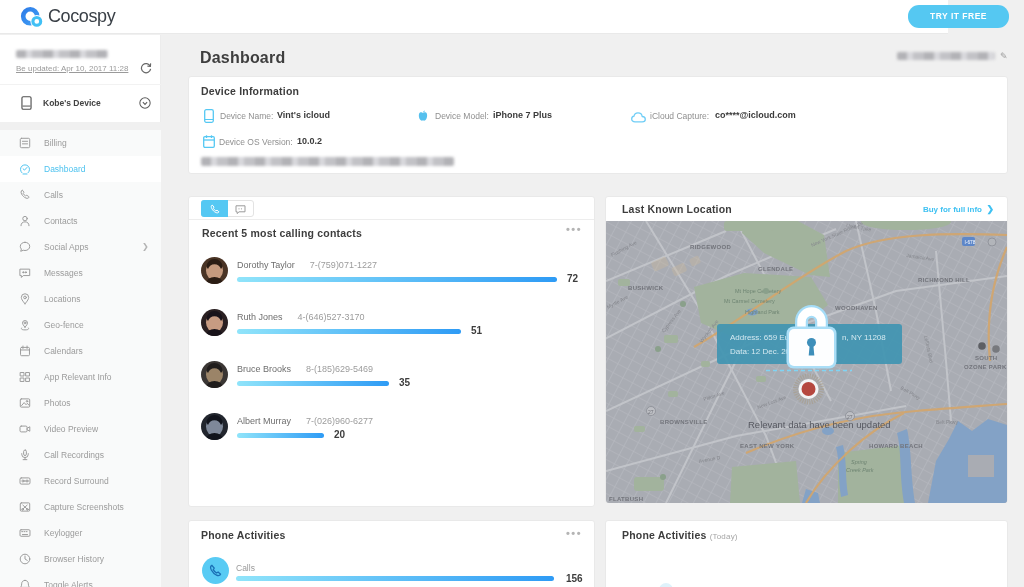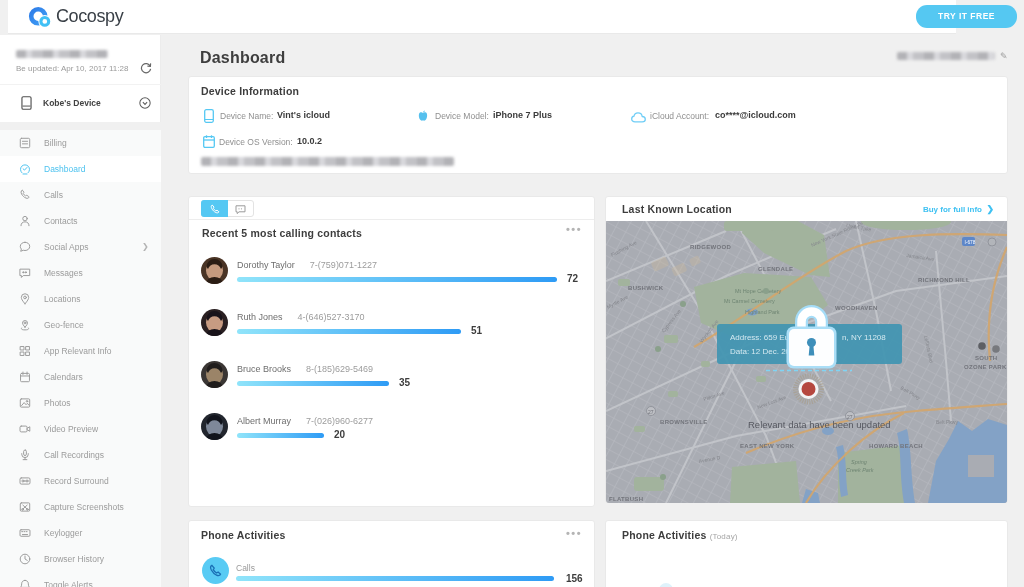--- a/index.html
+++ b/index.html
@@ -1,25 +1,25 @@
 <!DOCTYPE html>
 <html><head><meta charset="utf-8">
 <style>
 *{margin:0;padding:0;box-sizing:border-box;}
 html,body{width:1024px;height:587px;overflow:hidden;}
 body{font-family:"Liberation Sans",sans-serif;background:#f0f0f0;position:relative;}
 .abs{position:absolute;}
-#hdr{position:absolute;left:0;top:0;width:948px;height:34px;background:#fff;border-bottom:1px solid #e9e9e9;margin-left:8px;}
+#hdr{position:absolute;left:0;top:0;width:948px;height:34px;background:#fff;border-bottom:1px solid #e9e9e9;}
 #logo{position:absolute;left:20px;top:5px;}
 #logotxt{position:absolute;left:48px;top:6px;font-size:18px;color:#3a4047;letter-spacing:-0.4px;}
 #trybtn{position:absolute;left:908px;top:5px;width:101px;height:23px;background:#55c8f2;border-radius:11px;color:#fff;font-size:8.5px;font-weight:bold;text-align:center;line-height:23px;letter-spacing:.5px;}
 #side{position:absolute;left:0;top:35px;width:161px;height:552px;background:#fff;border-right:1px solid #ececec;}
 .blur{background:repeating-linear-gradient(90deg,#b2b2b6 0 10px,#d8d8dc 10px 16px,#c2c2c6 16px 27px);border-radius:2px;filter:blur(1.8px);}
 #sblur{position:absolute;left:16px;top:15px;width:92px;height:8px;}
-#supd{position:absolute;left:16px;top:29px;font-size:8px;color:#9a9a9a;}
+#supd{position:absolute;left:16px;top:29px;font-size:8px;color:#9a9a9a;text-decoration:underline;}
 #srefresh{position:absolute;left:140px;top:27px;}
 #devrow{position:absolute;left:0;top:49px;width:161px;height:38px;border-top:1px solid #f2f2f2;}
 #devicon{position:absolute;left:21px;top:11px;}
 #devname{position:absolute;left:43px;top:13px;font-size:8.5px;font-weight:bold;color:#424242;}
 #devchev{position:absolute;left:139px;top:12px;}
 #sgap{position:absolute;left:0;top:87px;width:161px;height:8px;background:#f0f0f0;}
 #menu{position:absolute;left:0;top:95px;width:161px;background:#f9fafa;}
 .mi{height:26px;position:relative;color:#9b9b9b;}
 .mi .mic{position:absolute;left:19px;top:7px;width:12px;height:12px;}
 .mi .mit{position:absolute;left:44px;top:8px;font-size:8.5px;}
@@ -140,35 +140,35 @@
       <div class="mi">
         <svg class="mic" viewBox="0 0 14 14" fill="none" stroke="currentColor" stroke-width="1.15" stroke-linecap="round" stroke-linejoin="round">
           <path d="M7,9.6 C4.9,7.2 4.1,5.8 4.1,4.7 a2.9,2.9 0 1 1 5.8,0 C9.9,5.8 9.1,7.2 7,9.6 Z"></path>
           <circle cx="7" cy="4.6" r="1.1"></circle>
           <path d="M3,10.5 c-1,1.4 0.5,2.2 4,2.2 s5,-0.8 4,-2.2"></path>
         </svg>
         <div class="mit">Geo-fence</div>
       </div>
       <div class="mi">
         <svg class="mic" viewBox="0 0 14 14" fill="none" stroke="currentColor" stroke-width="1.15" stroke-linecap="round" stroke-linejoin="round">
+          <rect x="1.8" y="2.8" width="10.4" height="9.7" rx="1.2"></rect>
+          <line x1="1.8" y1="5.8" x2="12.2" y2="5.8"></line>
+          <line x1="4.6" y1="1.2" x2="4.6" y2="4"></line>
+          <line x1="9.4" y1="1.2" x2="9.4" y2="4"></line>
+        </svg>
+        <div class="mit">Calendars</div>
+      </div>
+      <div class="mi">
+        <svg class="mic" viewBox="0 0 14 14" fill="none" stroke="currentColor" stroke-width="1.15" stroke-linecap="round" stroke-linejoin="round">
           <rect x="1.8" y="1.8" width="4" height="4"></rect>
           <rect x="8.2" y="1.8" width="4" height="4"></rect>
           <rect x="1.8" y="8.2" width="4" height="4"></rect>
           <rect x="8.2" y="8.2" width="4" height="4"></rect>
         </svg>
         <div class="mit">App Relevant Info</div>
-      </div>
-      <div class="mi">
-        <svg class="mic" viewBox="0 0 14 14" fill="none" stroke="currentColor" stroke-width="1.15" stroke-linecap="round" stroke-linejoin="round">
-          <rect x="1.8" y="2.8" width="10.4" height="9.7" rx="1.2"></rect>
-          <line x1="1.8" y1="5.8" x2="12.2" y2="5.8"></line>
-          <line x1="4.6" y1="1.2" x2="4.6" y2="4"></line>
-          <line x1="9.4" y1="1.2" x2="9.4" y2="4"></line>
-        </svg>
-        <div class="mit">Calendars</div>
       </div>
       <div class="mi">
         <svg class="mic" viewBox="0 0 14 14" fill="none" stroke="currentColor" stroke-width="1.15" stroke-linecap="round" stroke-linejoin="round">
           <rect x="1.5" y="2.2" width="11" height="9.6" rx="1.2"></rect>
           <path d="M3,10 L6,6.5 L8.2,9 L9.8,7.4 L11.5,9.5"></path>
           <circle cx="9.3" cy="5" r="0.9"></circle>
         </svg>
         <div class="mit">Photos</div>
       </div>
       <div class="mi">
@@ -245,21 +245,21 @@
   <div class="abs val" style="left:88px;top:33px;">Vint's icloud</div>
   <svg class="abs" style="left:229px;top:33px;" width="10" height="12" viewBox="0 0 13 15">
       <path d="M6.5,3.6 C7.6,2.2 9.4,2.3 10.4,3 C12.6,4.6 12.2,9.5 10.4,12.2 C9.6,13.4 8.6,14 7.6,13.5 C7,13.2 6.2,13.2 5.5,13.5 C4.5,14 3.4,13.4 2.6,12.2 C0.8,9.5 0.4,4.6 2.6,3 C3.6,2.3 5.4,2.2 6.5,3.6 Z" fill="#55c0ee"></path>
       <path d="M6.7,2.8 C6.6,1.6 7.6,0.4 8.8,0.2 C9,1.5 7.9,2.7 6.7,2.8 Z" fill="#55c0ee"></path>
     </svg>
   <div class="abs lbl" style="left:246px;top:34px;">Device Model:</div>
   <div class="abs val" style="left:304px;top:33px;">iPhone 7 Plus</div>
   <svg class="abs" style="left:442px;top:35px;" width="15" height="11" viewBox="0 0 15 11">
       <path d="M4,9.8 C2,9.8 0.7,8.6 0.7,6.9 C0.7,5.5 1.7,4.4 3,4.2 C3.3,2.2 5,0.8 7,0.8 C9.2,0.8 11,2.4 11.2,4.5 C12.9,4.6 14.3,5.7 14.3,7.2 C14.3,8.7 13,9.8 11.3,9.8 Z" fill="none" stroke="#6fcdf6" stroke-width="1.3"></path>
     </svg>
-  <div class="abs lbl" style="left:461px;top:34px;">iCloud Account:</div>
+  <div class="abs lbl" style="left:461px;top:34px;">iCloud Capture:</div>
   <div class="abs val" style="left:526px;top:33px;">co****@icloud.com</div>
   <svg class="abs" style="left:14px;top:58px;" width="12" height="13" viewBox="0 0 12 13">
       <rect x="0.7" y="1.7" width="10.6" height="10.6" rx="1.2" fill="none" stroke="#55c8f3" stroke-width="1.3"></rect>
       <line x1="0.7" y1="5" x2="11.3" y2="5" stroke="#55c8f3" stroke-width="1.3"></line>
       <line x1="3.5" y1="0.3" x2="3.5" y2="3" stroke="#55c8f3" stroke-width="1.3"></line>
       <line x1="8.5" y1="0.3" x2="8.5" y2="3" stroke="#55c8f3" stroke-width="1.3"></line>
     </svg>
   <div class="abs lbl" style="left:30px;top:60px;">Device OS Version:</div>
   <div class="abs val" style="left:108px;top:59px;">10.0.2</div>
   <div class="abs blur" style="left:12px;top:80px;width:253px;height:9px;"></div>

